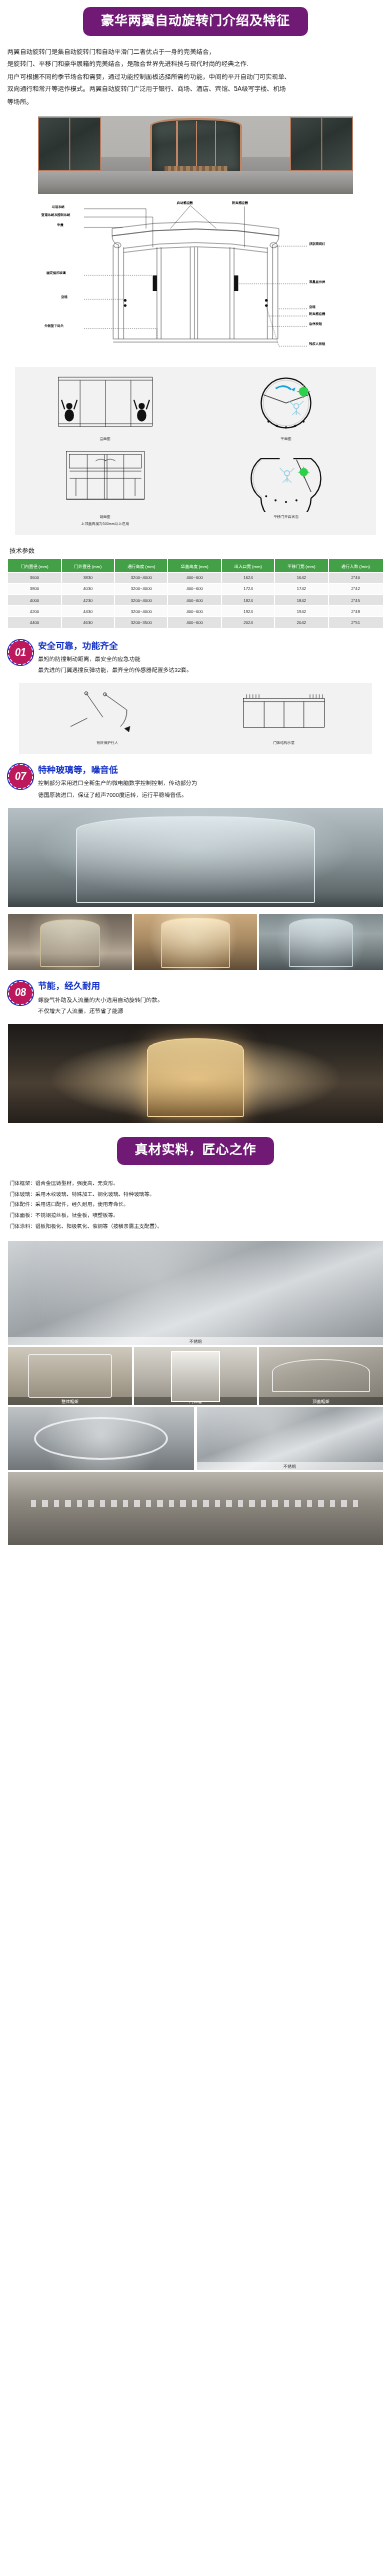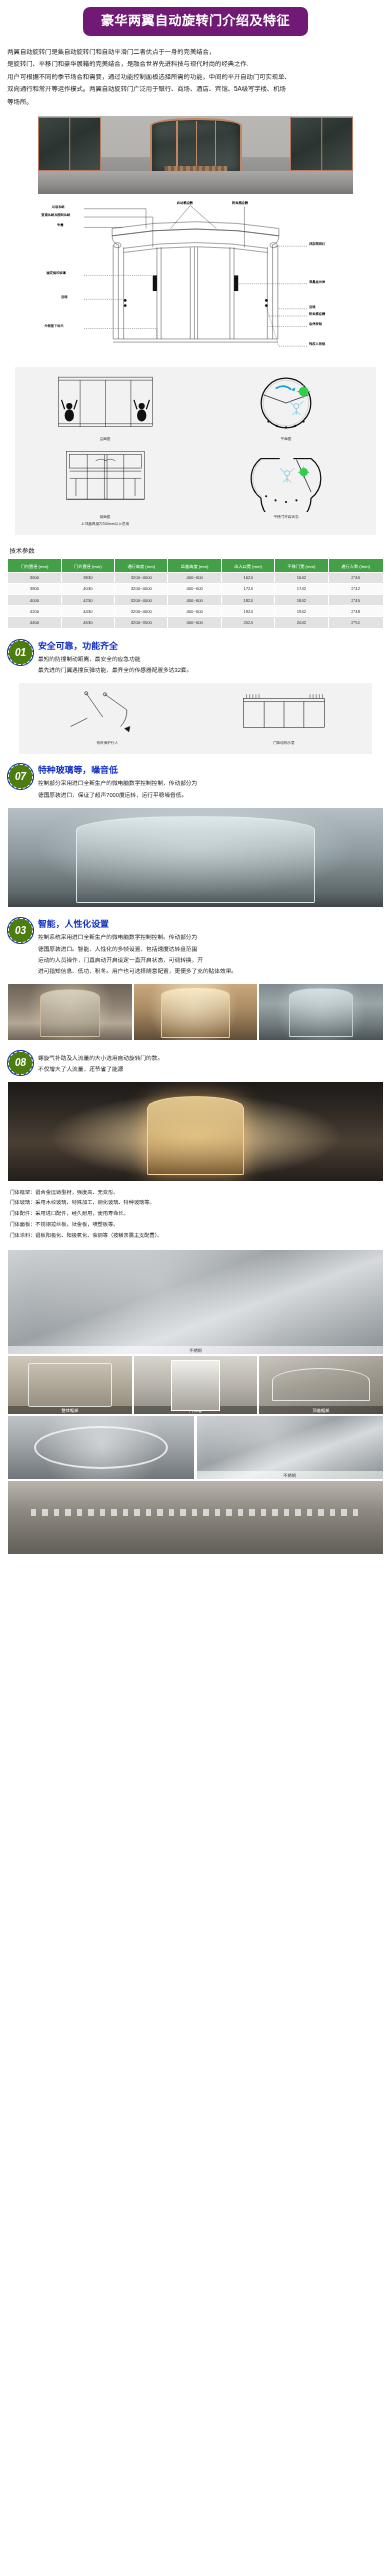--- a/index.html
+++ b/index.html
@@ -127,21 +127,21 @@
     text-align:center; padding:2.6px 1px; border:0.5px solid #fff; color:#333;
   }
   table.spec tbody tr:nth-child(odd) td { background:#e2e2e2; }
   table.spec tbody tr:nth-child(even) td { background:#fafafa; }
 
   
   .feature { padding:2.1px 8.3px 3.1px; }
   .feat-head { display:flex; align-items:flex-start; gap:5.2px; }
   .badge {
     flex:0 0 auto; width:24.5px; height:24.5px; border-radius:50%;
-    background:#4d7c0f; color:#fff;
+    background:#be185d; color:#fff;
     display:flex; align-items:center; justify-content:center;
     font-size:10px; font-weight:bold; font-style:italic;
     border:1px dashed #fff;
     box-shadow:0 0 0 1px #1331c6;
     margin-top:1px;
   }
   .feat-body { flex:1 1 auto; padding-top:0.5px; }
   .feat-title { font-size:8.9px; font-weight:bold; color:#1331c6; line-height:1.35; }
   .feat-lines { margin-top:2.6px; font-size:5.7px; line-height:1.95; color:#1d1d1d; }
 
@@ -614,55 +614,47 @@
     </div>
   </div>
 
   <div class="wide-photo p-glassbig">
     <div style="position:absolute;left:18%;right:18%;top:8%;bottom:4%;
                 background:linear-gradient(180deg,rgba(240,248,250,.65),rgba(90,100,104,.5));
                 border:1.6px solid rgba(225,235,240,.9);
                 border-radius:48% 48% 2.1px 2.1px / 16% 16% 1.6px 1.6px;"></div>
   </div>
 
-  <div class="feature" style="padding-top:7.3px;">
-    <div class="feat-head">
-      <div class="badge">03</div>
-      <div class="feat-body">
-        <div class="feat-title">智能，人性化设置</div>
-        <div class="feat-lines">
-          <div>控制系统采用进口全新生产的微电脑数字控制控制。传动部分为</div>
-          <div>德国原装进口。智能、人性化的多帧设置，包括速度达转盘范围</div>
-          <div>运动的人员操作，门直启动开启设定一直开启状态，可调转换，开</div>
-          <div>进可指知信息、低功、积冬。用户也可选择随意配置，更便多了充的贴体效果。</div>
-        </div>
-      </div>
-    </div>
-  </div>
 
   <div class="photo-row">
     <div class="p-lobby"></div>
     <div class="p-marble"></div>
     <div class="p-glassdoor"></div>
   </div>
 
   <div class="feature" style="padding-top:7.3px;">
     <div class="feat-head">
       <div class="badge">08</div>
       <div class="feat-body">
+        <div class="feat-title">节能，经久耐用</div>
         <div class="feat-lines">
           <div>螺旋气补助及人流量的大小选用自动旋转门的款。</div>
           <div>不仅增大了人流量，还节省了能源</div>
         </div>
       </div>
     </div>
   </div>
 
   <div class="wide-photo p-night"></div>
 
+  <div class="banner-wrap banner-3">
+    <div class="pill">
+      <span class="cn">真材实料，匠心之作</span>
+    </div>
+  </div>
 
   <div class="mat-list">
     <div>门体框架：铝合金压铸型材，强度高、无变形。</div>
     <div>门体玻璃：采用木纹玻璃、特殊加工、钢化玻璃、特种玻璃等。</div>
     <div>门体配件：采用进口配件，经久耐用，使用寿命长。</div>
     <div>门体面板：不锈钢拉丝板，钛金板，喷塑板等。</div>
     <div>门体涂料：铝板阳极化、阳极氧化、紫铜等（按横亲需主支配置）。</div>
   </div>
 
   <div class="mat-grid">

